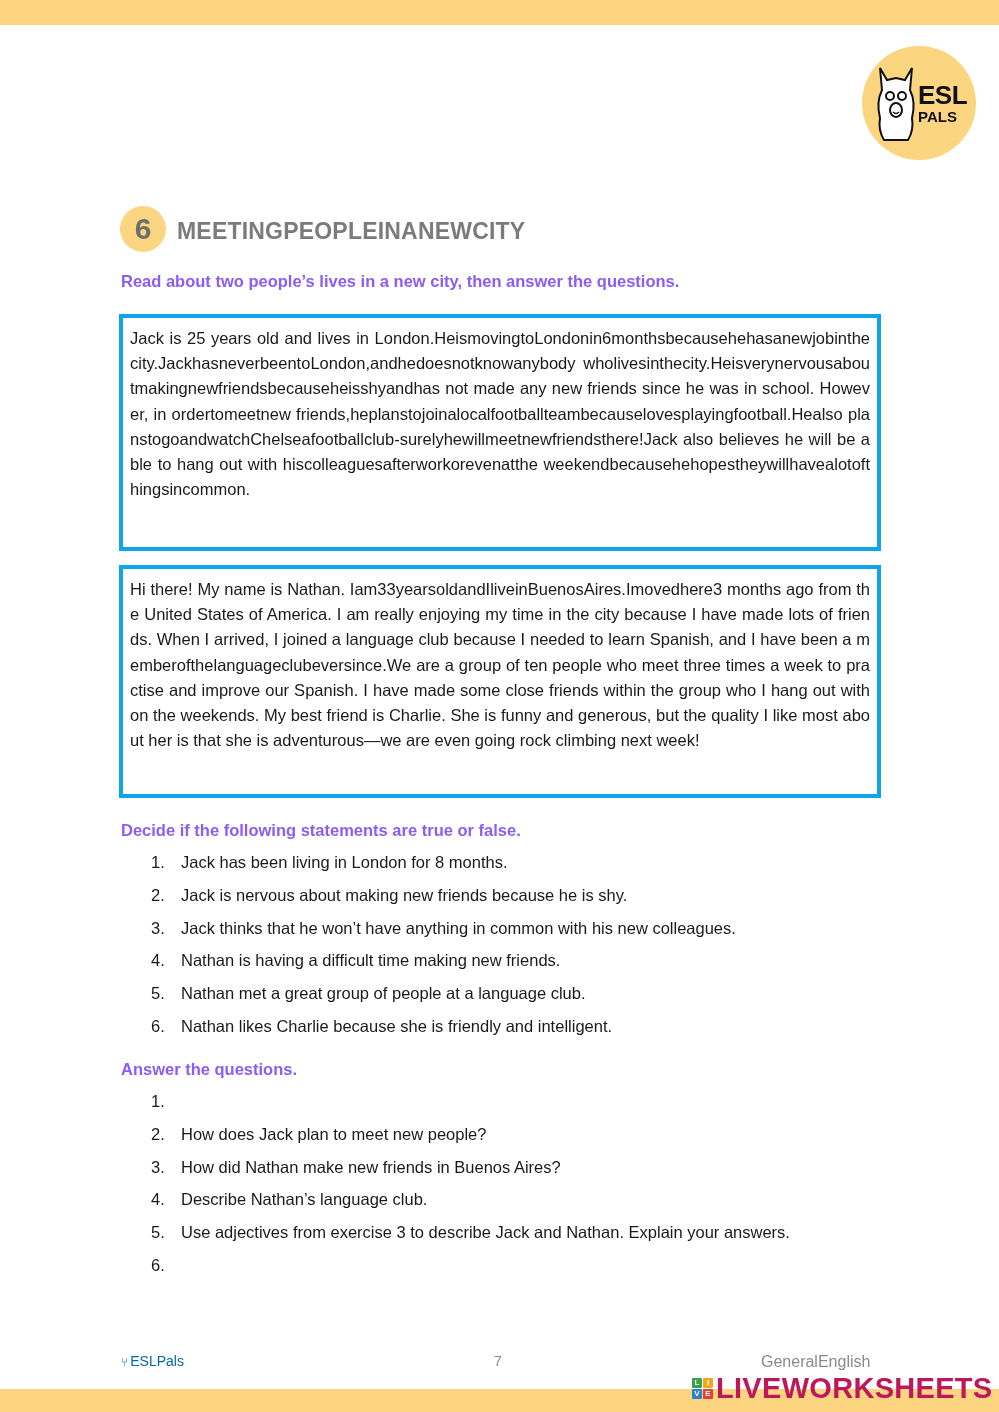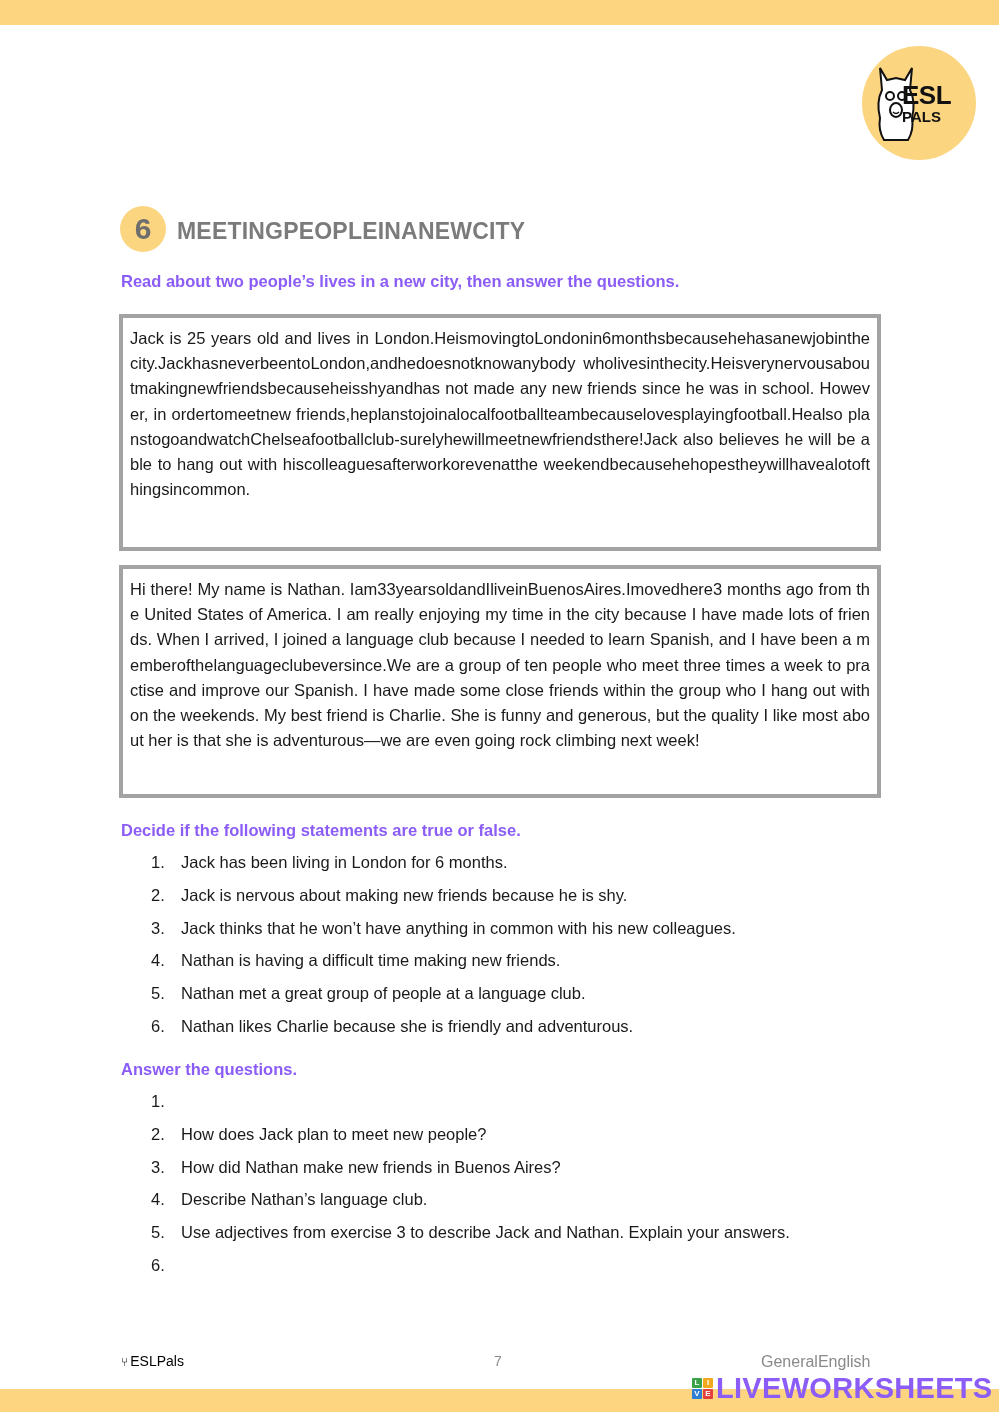--- a/index.html
+++ b/index.html
@@ -7,49 +7,49 @@
     width:999px; height:1412px; position:relative; overflow:hidden;
     background:#ffffff;
     font-family:"Liberation Sans", sans-serif;
     color:#1a1a1a;
   }
   .top-bar { position:absolute; left:0; top:0; width:999px; height:25px; background:#fdd580; }
   .bottom-bar { position:absolute; left:0; top:1389px; width:999px; height:23px; background:#fdd580; }
 
   .logo { position:absolute; left:862px; top:46px; width:114px; height:114px; border-radius:50%; background:#fcd581; }
   .logo svg { position:absolute; left:12px; top:16px; }
-  .logo-text { position:absolute; left:40px; top:36px; font-weight:bold; color:#111; line-height:1; }
+  .logo-text { position:absolute; left:56px; top:36px; font-weight:bold; color:#111; line-height:1; }
   .logo-esl { font-size:26px; letter-spacing:-0.5px; display:block; }
   .logo-pals { font-size:15px; display:block; margin-top:1px; }
 
   .num-badge { position:absolute; left:120px; top:206px; width:46px; height:46px; border-radius:50%; background:#fcd581;
                color:#6e6e6e; font-weight:bold; font-size:30px; text-align:center; line-height:46px; }
   .section-title { position:absolute; left:177px; top:218px; font-size:23px; font-weight:bold; color:#7b7b7b; letter-spacing:0.2px; }
 
   .instr { position:absolute; left:121px; font-size:16.5px; font-weight:bold; color:#8b5cf6; }
 
-  .text-box { position:absolute; left:119px; width:740px; border:4px solid #a3a3a3; background:#fff;
+  .text-box { position:absolute; left:119px; width:740px; border:4px solid #0ea5e9; background:#fff;
               padding:8px 7px 0 7px; font-size:16.5px; line-height:25.2px; text-align:justify; overflow:hidden; }
   .box1 { top:314px; height:221px; }
   .box2 { top:565px; height:217px; }
   .text-box p { margin:0; word-break:break-all; }
 
   ol.list { position:absolute; left:121px; margin:0; padding:0; list-style:none; font-size:16.5px; }
   ol.list li { height:32.8px; line-height:32.8px; position:relative; padding-left:60px; }
   ol.list li .n { position:absolute; left:30px; }
 
-  .footer-left { position:absolute; left:121px; top:1353px; font-size:14px; color:#000000; }
+  .footer-left { position:absolute; left:121px; top:1353px; font-size:14px; color:#0369a1; }
   .footer-left .sym { font-size:12px; margin-right:2px; }
   .footer-page { position:absolute; left:494px; top:1353px; font-size:14px; color:#8a8a8a; }
   .footer-right { position:absolute; left:761px; top:1353px; font-size:16px; color:#8a8a8a; }
 
   .lw { position:absolute; left:692px; top:1373px; height:30px; display:flex; align-items:center; }
   .lw-icon { display:grid; grid-template-columns:10px 10px; grid-template-rows:10px 10px; gap:1px; margin-right:3px; }
   .lw-icon span { display:block; font-size:8px; font-weight:bold; color:#fff; text-align:center; line-height:10px; border-radius:1px; }
-  .lw-text { font-size:29px; font-weight:bold; color:#8b5cf6; letter-spacing:0.3px; line-height:1; }
+  .lw-text { font-size:29px; font-weight:bold; color:#be185d; letter-spacing:0.3px; line-height:1; }
 </style>
 </head>
 <body>
 
 <div class="top-bar"></div>
 
 <div class="logo">
   <svg width="44" height="82" viewBox="0 0 44 82">
     <path d="M8 28 L6 6 L13 18 L22 16 L31 18 L38 6 L36 28 Q42 40 38 56 Q40 68 34 78 L10 78 Q4 68 6 56 Q2 40 8 28 Z" fill="#fff" stroke="#111" stroke-width="2"></path>
     <circle cx="16" cy="34" r="4" fill="none" stroke="#111" stroke-width="2"></circle>
@@ -71,26 +71,26 @@
 <div class="text-box box1">
   <p>Jack is 25 years old and lives in London.HeismovingtoLondonin6monthsbecausehehasanewjobinthecity.JackhasneverbeentoLondon,andhedoesnotknowanybody wholivesinthecity.Heisverynervousaboutmakingnewfriendsbecauseheisshyandhas not made any new friends since he was in school. However, in ordertomeetnew friends,heplanstojoinalocalfootballteambecauselovesplayingfootball.Healso planstogoandwatchChelseafootballclub-surelyhewillmeetnewfriendsthere!Jack also believes he will be able to hang out with hiscolleaguesafterworkorevenatthe weekendbecausehehopestheywillhavealotofthingsincommon.</p>
 </div>
 
 <div class="text-box box2">
   <p>Hi there! My name is Nathan. Iam33yearsoldandIliveinBuenosAires.Imovedhere3 months ago from the United States of America. I am really enjoying my time in the city because I have made lots of friends. When I arrived, I joined a language club because I needed to learn Spanish, and I have been a memberofthelanguageclubeversince.We are a group of ten people who meet three times a week to practise and improve our Spanish. I have made some close friends within the group who I hang out with on the weekends. My best friend is Charlie. She is funny and generous, but the quality I like most about her is that she is adventurous—we are even going rock climbing next week!</p>
 </div>
 
 <div class="instr" style="top:821px;">Decide if the following statements are true or false.</div>
 <ol class="list" style="top:846px;">
-  <li><span class="n">1.</span><span>Jack has been living in London for 6 months.</span></li>
+  <li><span class="n">1.</span><span>Jack has been living in London for 8 months.</span></li>
   <li><span class="n">2.</span><span>Jack is nervous about making new friends because he is shy.</span></li>
   <li><span class="n">3.</span><span>Jack thinks that he won’t have anything in common with his new colleagues.</span></li>
   <li><span class="n">4.</span><span>Nathan is having a difficult time making new friends.</span></li>
   <li><span class="n">5.</span><span>Nathan met a great group of people at a language club.</span></li>
-  <li><span class="n">6.</span><span>Nathan likes Charlie because she is friendly and adventurous.</span></li>
+  <li><span class="n">6.</span><span>Nathan likes Charlie because she is friendly and intelligent.</span></li>
 </ol>
 
 <div class="instr" style="top:1060px;">Answer the questions.</div>
 <ol class="list" style="top:1085px;">
   <li><span class="n">1.</span></li>
   <li><span class="n">2.</span><span>How does Jack plan to meet new people?</span></li>
   <li><span class="n">3.</span><span>How did Nathan make new friends in Buenos Aires?</span></li>
   <li><span class="n">4.</span><span>Describe Nathan’s language club.</span></li>
   <li><span class="n">5.</span><span>Use adjectives from exercise 3 to describe Jack and Nathan. Explain your answers.</span></li>
   <li><span class="n">6.</span></li>

